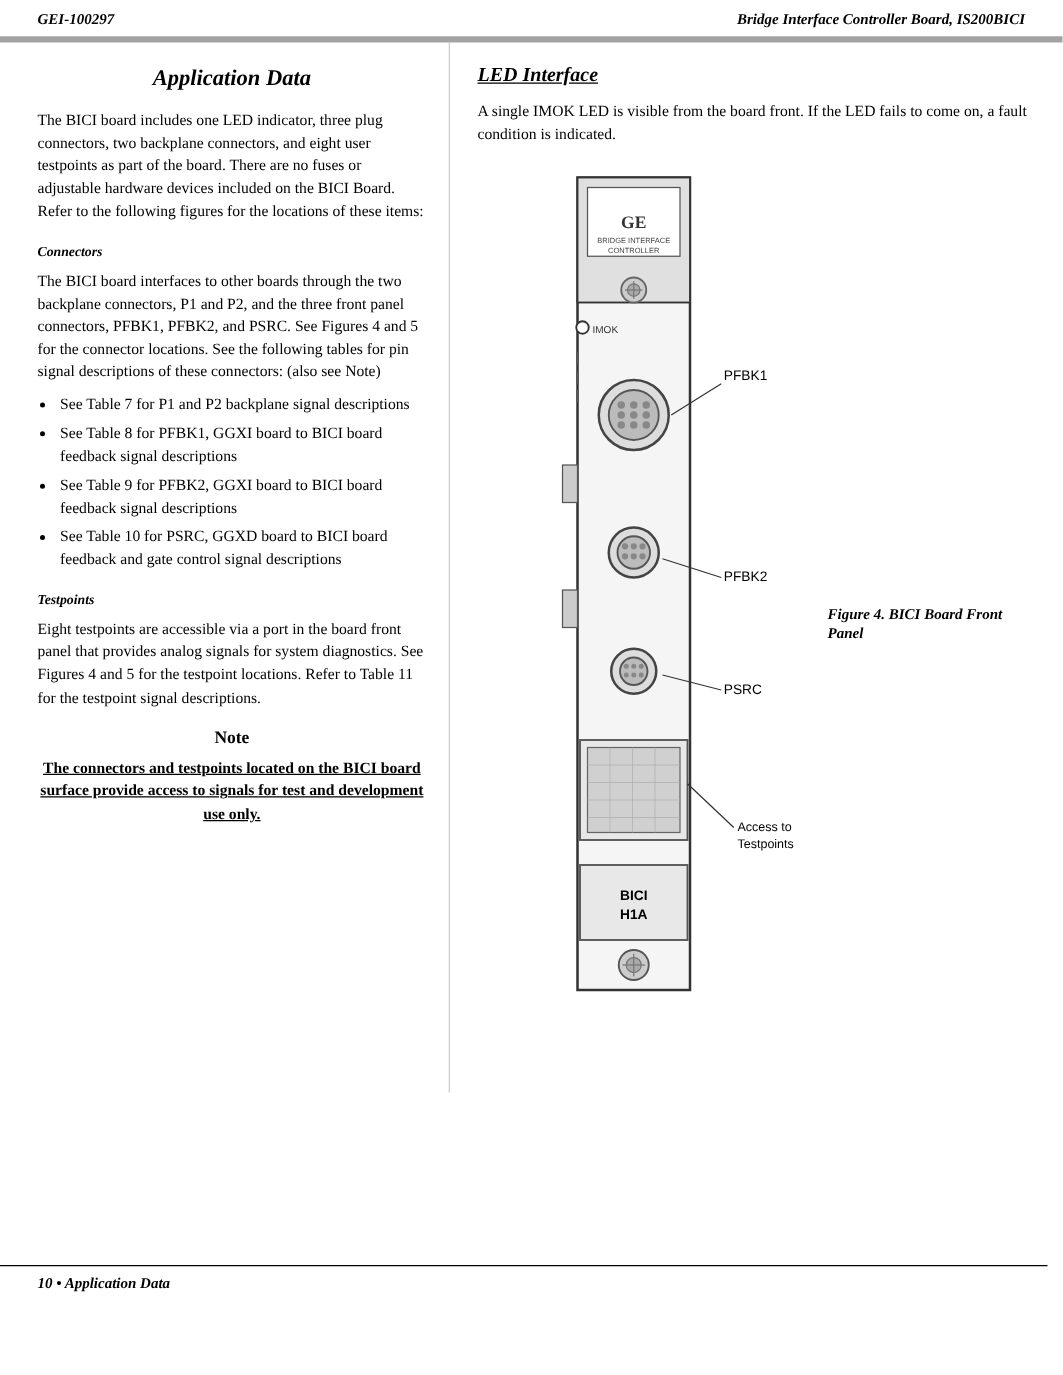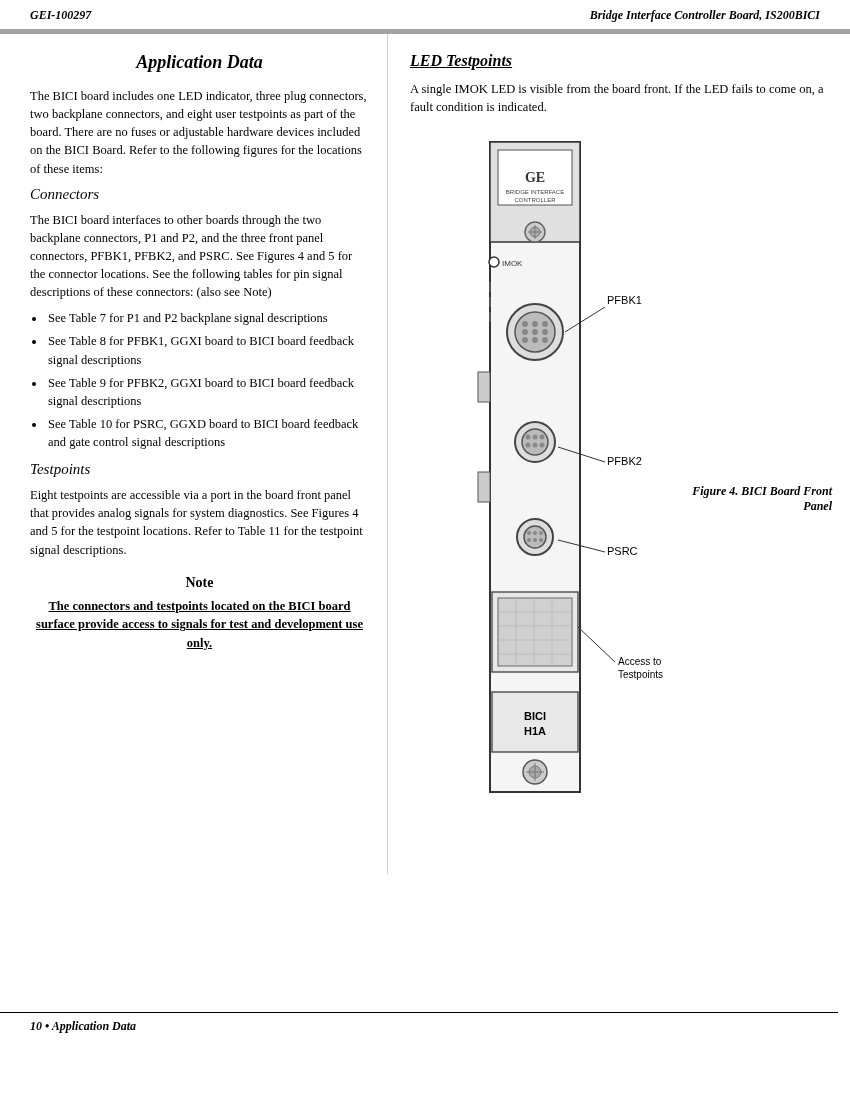--- a/index.html
+++ b/index.html
@@ -27,21 +27,21 @@
 
     
     .page-body {
       display: flex;
       padding: 0;
       flex: 1;
     }
 
     
     .left-col {
-      width: 388px;
+      width: 360px;
       padding: 18px 18px 18px 30px;
       border-right: 1px solid #ccc;
     }
 
     
     .right-col {
       flex: 1;
       padding: 18px 18px 18px 22px;
     }
 
@@ -50,22 +50,23 @@
       text-align: center;
       font-style: italic;
       font-size: 18px;
       font-weight: bold;
       margin-bottom: 14px;
     }
 
     
     .section-heading {
       font-style: italic;
-      font-size: 15px;
-      font-weight: normal;
+      font-size: 11px;
+      font-weight: bold;
+      margin-top: 18px;
       margin-bottom: 8px;
     }
 
     
     .body-text {
       font-size: 12.5px;
       line-height: 1.45;
       margin-bottom: 8px;
     }
 
@@ -122,21 +123,21 @@
     .diagram-svg-wrapper {
       position: relative;
       width: 280px;
       margin: 0 auto;
     }
 
     .figure-caption {
       font-style: italic;
       font-size: 12px;
       font-weight: bold;
-      text-align: right;
+      text-align: left;
       margin-top: 10px;
     }
 
     
     .page-footer {
       border-top: 1px solid #000;
       padding: 6px 30px;
       font-style: italic;
       font-size: 12px;
       font-weight: bold;
@@ -184,21 +185,21 @@
 
       <p class="body-text">Eight testpoints are accessible via a port in the board front panel that provides analog signals for system diagnostics. See Figures 4 and 5 for the testpoint locations. Refer to Table 11 for the testpoint signal descriptions.</p>
 
       <div class="note-box">
         <div class="note-title">Note</div>
         <p class="note-text">The connectors and testpoints located on the BICI board surface provide access to signals for test and development use only.</p>
       </div>
     </div>
 
     <div class="right-col">
-      <div class="led-heading">LED Testpoints</div>
+      <div class="led-heading">LED Interface</div>
       <p class="body-text">A single IMOK LED is visible from the board front. If the LED fails to come on, a fault condition is indicated.</p>
 
       <div class="board-diagram">
         <div class="diagram-svg-wrapper">
           <svg width="280" height="720" viewBox="0 0 280 720">
 
             <rect x="80" y="10" width="90" height="650" fill="#f5f5f5" stroke="#333" stroke-width="2"></rect>
 
             <rect x="80" y="10" width="90" height="100" fill="#e0e0e0" stroke="#333" stroke-width="1.5"></rect>
 

